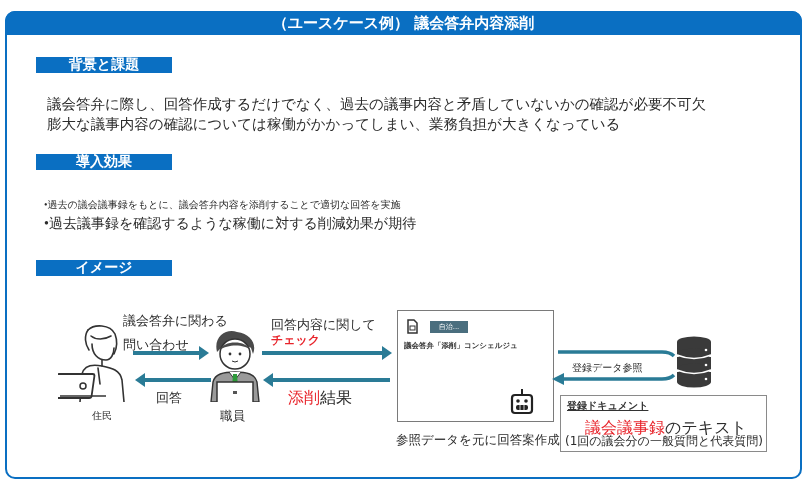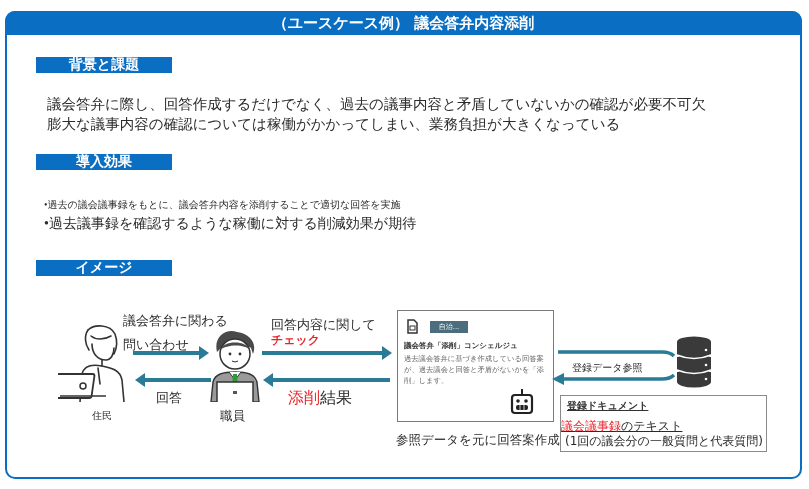--- a/index.html
+++ b/index.html
@@ -17,21 +17,21 @@
   .red{color:#e8232a;}
   .arrow{position:absolute;height:4px;background:#2a7b96;}
   .arrow.right::after{content:"";position:absolute;right:-8px;top:-5px;border-left:10px solid #2a7b96;border-top:7px solid transparent;border-bottom:7px solid transparent;}
   .arrow.left::before{content:"";position:absolute;left:-8px;top:-5px;border-right:10px solid #2a7b96;border-top:7px solid transparent;border-bottom:7px solid transparent;}
   .concierge{position:absolute;left:397px;top:310px;width:155px;height:110px;border:1.5px solid #7a7a7a;background:#fff;}
   .concierge .chip{position:absolute;left:32px;top:10px;width:38px;height:12px;background:#4a6e7e;color:#fff;font-size:7px;display:flex;align-items:center;justify-content:center;}
   .concierge .ttl{position:absolute;left:6px;top:30px;font-size:7.5px;font-weight:bold;color:#333;white-space:nowrap;}
   .concierge .desc{position:absolute;left:6px;top:42px;width:144px;font-size:7.3px;line-height:11px;color:#666;}
   .docbox{position:absolute;left:560px;top:395px;width:205px;height:55px;border:1.2px solid #8a8a8a;background:#fff;}
   .docbox .dt{position:absolute;left:6px;top:3px;font-size:10px;font-weight:bold;text-decoration:underline;color:#333;white-space:nowrap;}
-  .docbox .d1{position:absolute;left:0;top:22px;font-size:12px;color:#2b2b2b;white-space:nowrap;text-decoration:underline;}
+  .docbox .d1{position:absolute;left:24px;top:22px;font-size:16px;color:#2b2b2b;white-space:nowrap;}
   .docbox .d2{position:absolute;left:4px;top:37px;font-size:12px;color:#2b2b2b;white-space:nowrap;}
 </style>
 </head>
 <body>
 
 <div class="frame">
   <div class="frame-header">（ユースケース例） 議会答弁内容添削</div>
 </div>
 
 <div class="sec-label" style="top:57px;">背景と課題</div>
@@ -87,21 +87,20 @@
 <div class="arrow left" style="left:271px;top:378px;width:119px;"></div>
 <div class="small-text" style="left:288px;top:389px;font-size:16px;"><span class="red">添削</span><span>結果</span></div>
 
 <div class="concierge">
   <svg style="position:absolute;left:8px;top:8px;" width="12" height="15" viewBox="0 0 12 15">
     <path d="M2 1 H8 L11 4 V14 H2 Z" fill="none" stroke="#333" stroke-width="1.5"></path>
     <rect x="4" y="7" width="5" height="4" fill="none" stroke="#333" stroke-width="1"></rect>
   </svg>
   <div class="chip">自治...</div>
   <div class="ttl">議会答弁「添削」コンシェルジュ</div>
-  <div class="desc">過去議会答弁に基づき作成している回答案が、過去議会と回答と矛盾がないかを「添削」します。</div>
   <svg style="position:absolute;left:112px;top:78px;" width="24" height="26" viewBox="0 0 24 26">
     <line x1="12" y1="0" x2="12" y2="6" stroke="#222" stroke-width="2"></line>
     <rect x="2" y="6" width="20" height="18" rx="3" fill="#fff" stroke="#222" stroke-width="2.2"></rect>
     <circle cx="8" cy="12" r="1.8" fill="#222"></circle>
       <circle cx="16" cy="12" r="1.8" fill="#222"></circle>
     <rect x="6" y="16" width="12" height="5" rx="2" fill="#222"></rect>
     <line x1="10" y1="16" x2="10" y2="21" stroke="#fff" stroke-width="0.8"></line>
       <line x1="14" y1="16" x2="14" y2="21" stroke="#fff" stroke-width="0.8"></line>
   </svg>
 </div>

